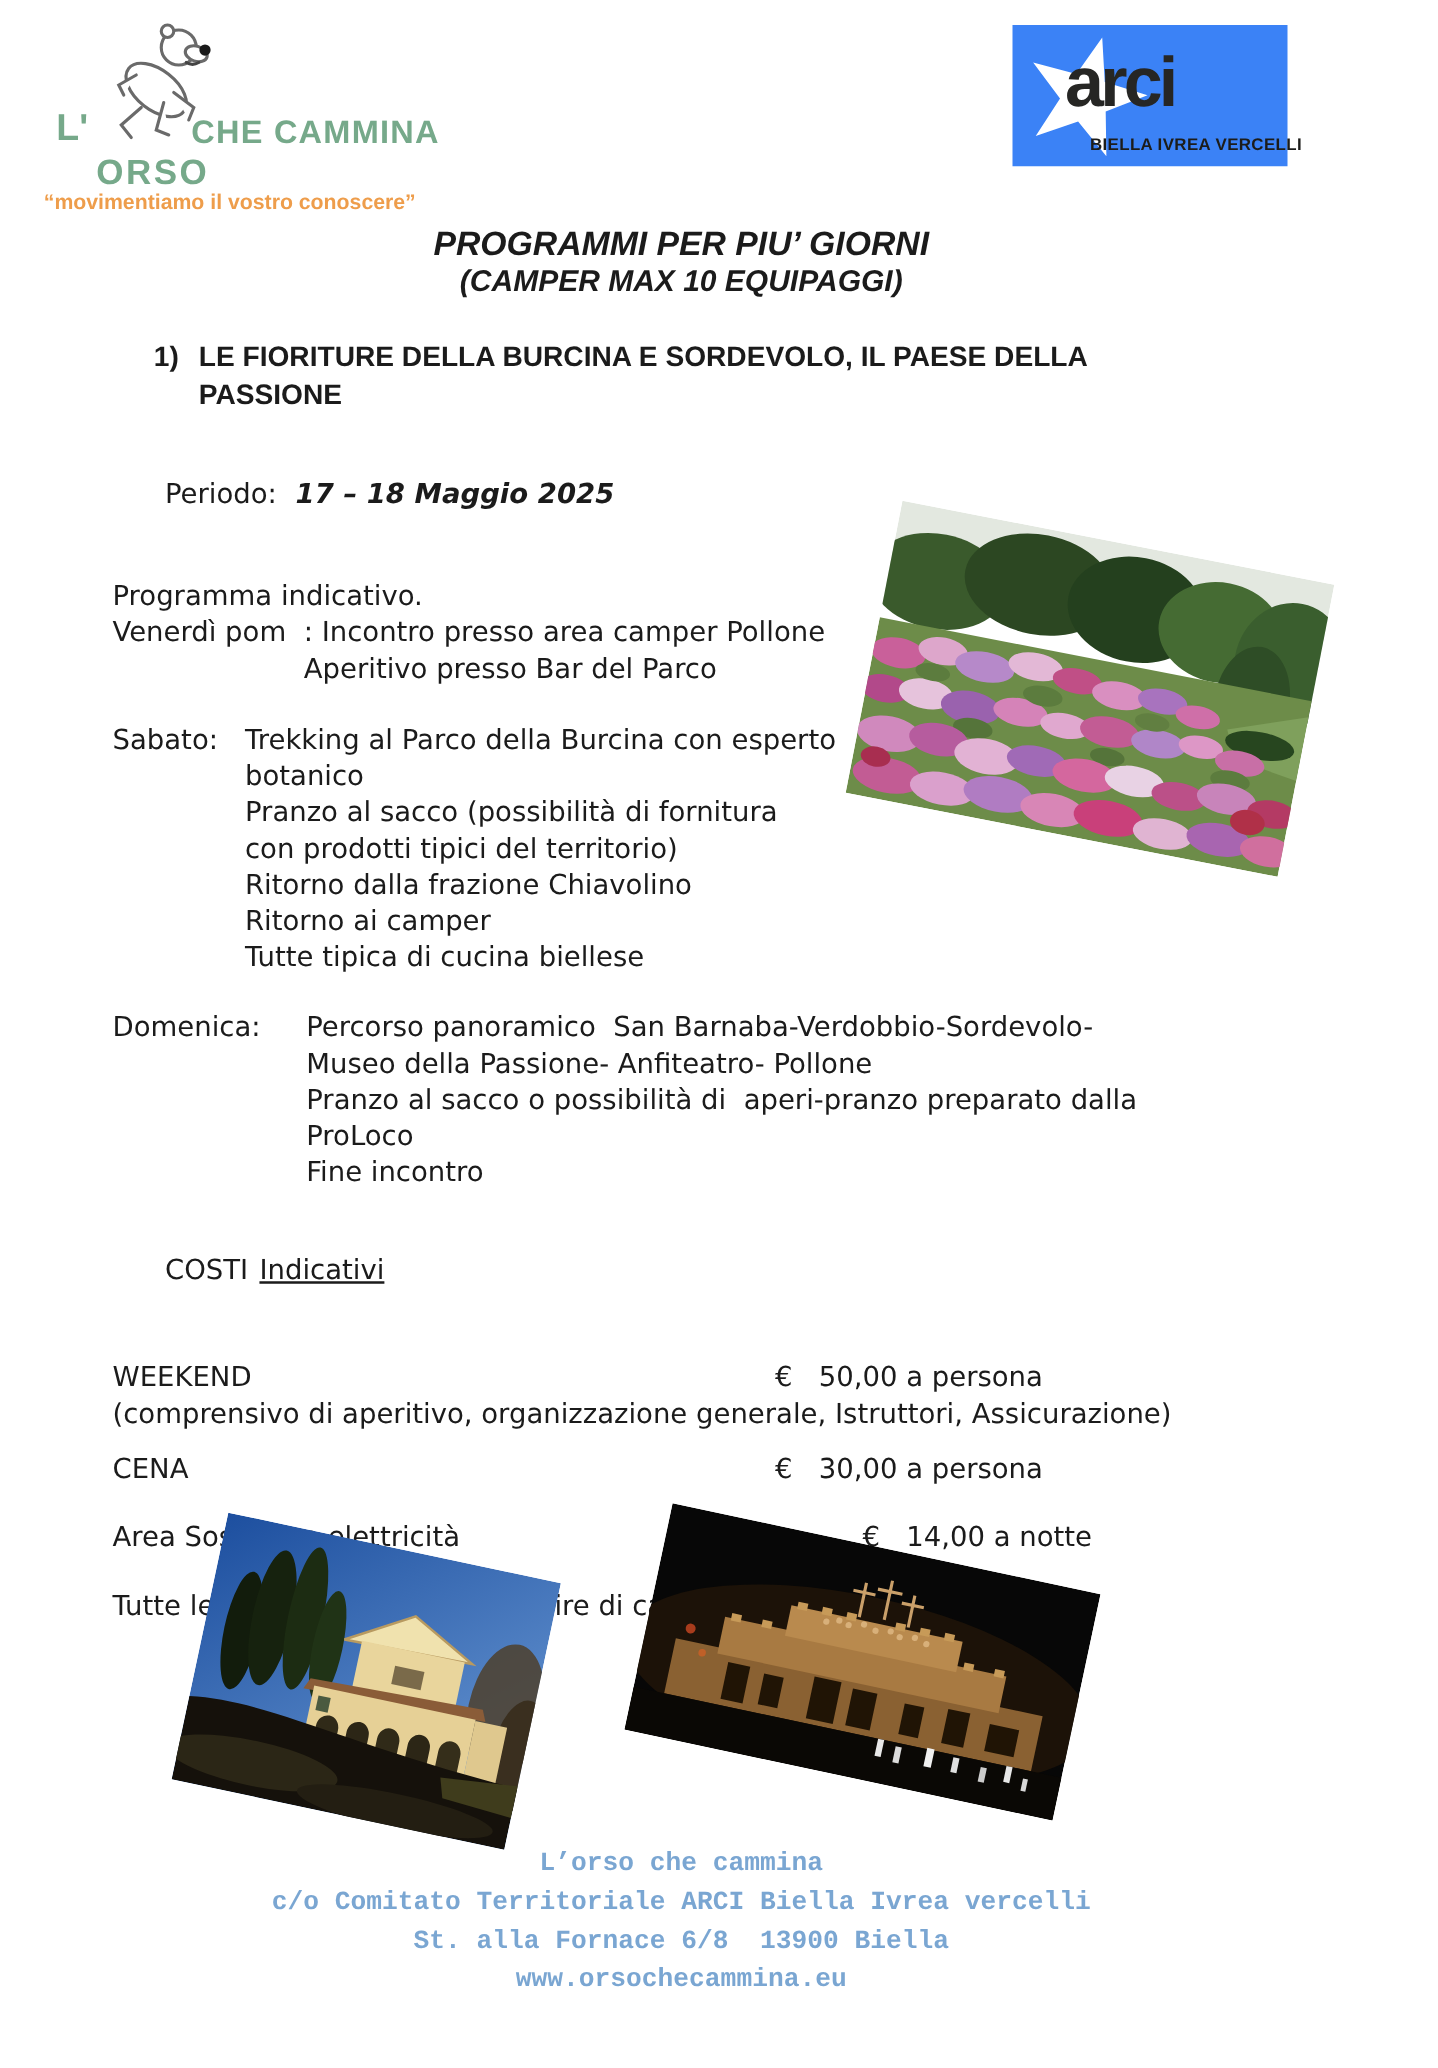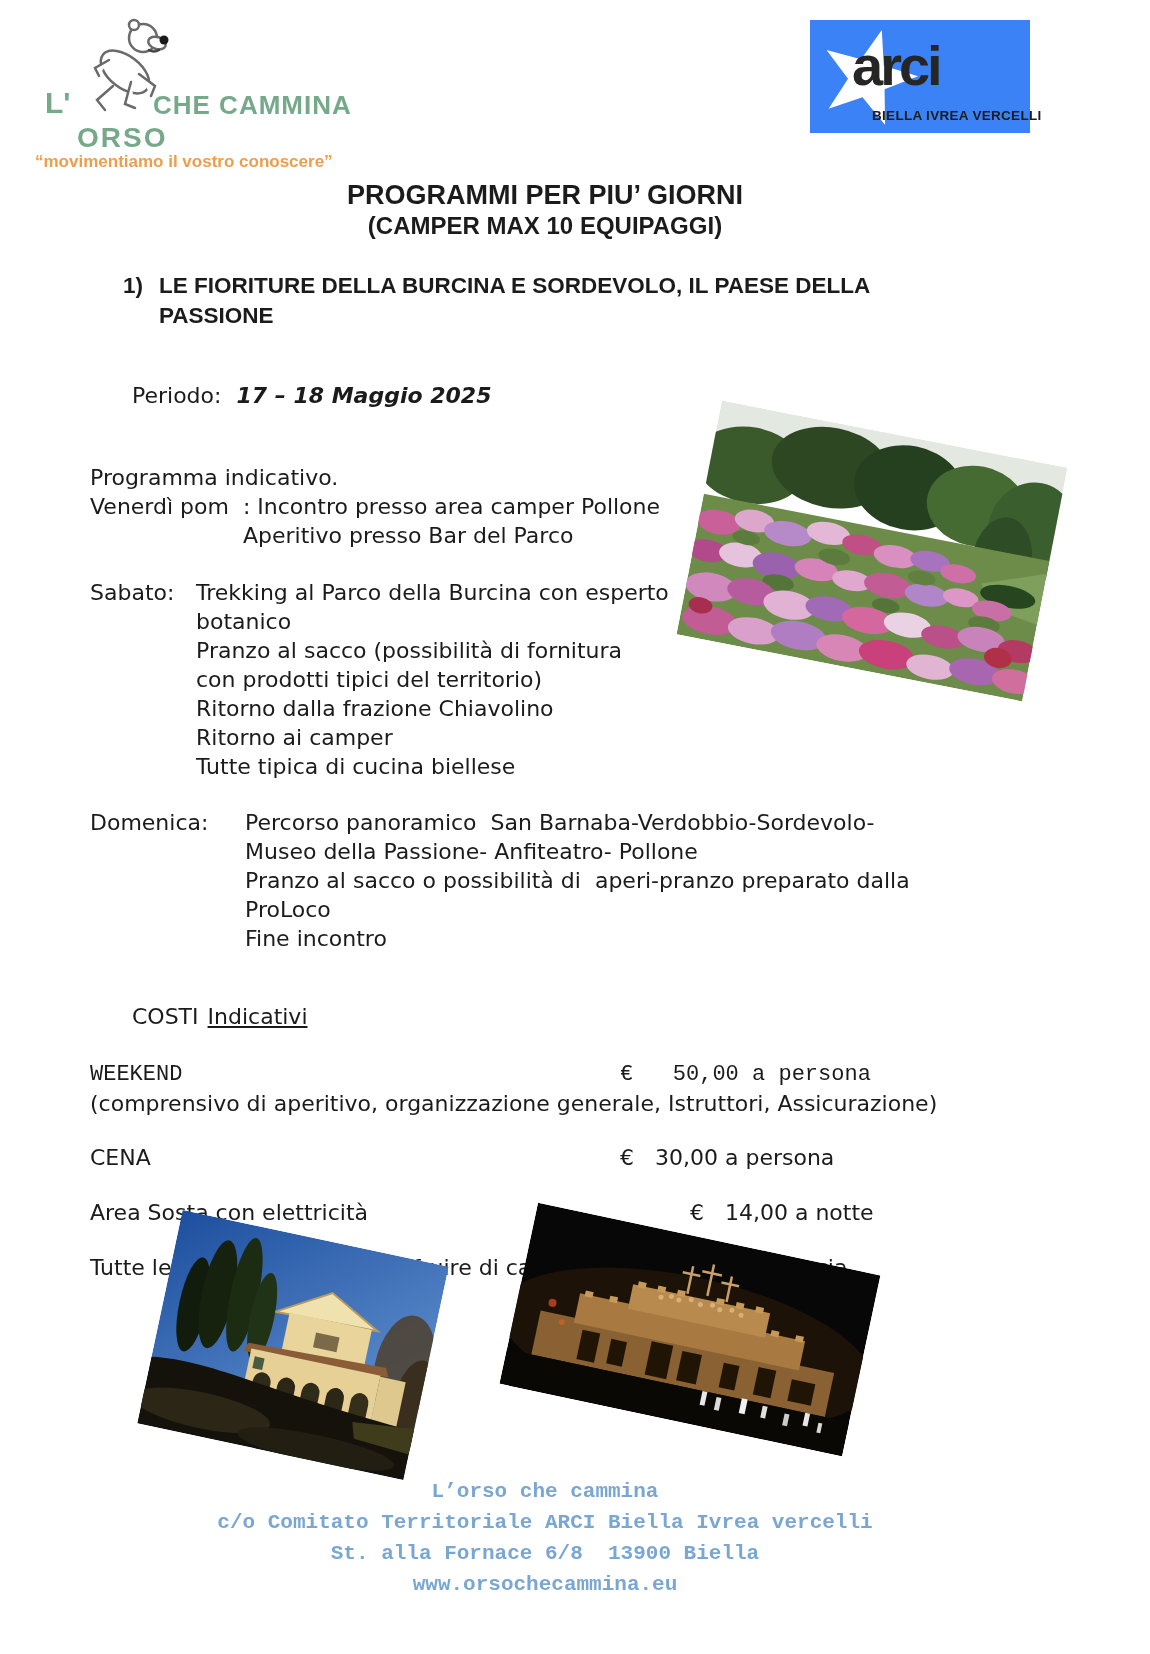--- a/index.html
+++ b/index.html
@@ -21,40 +21,40 @@
   .arci-logo{position:absolute;left:810px;top:20px;width:220px;height:113px;background:#3b82f6;}
   .arci-logo svg{position:absolute;left:0;top:0;}
   .arci-word{position:absolute;left:42px;top:18px;font-family:"Liberation Sans",sans-serif;
              font-weight:bold;font-size:56px;letter-spacing:-3px;color:#262624;line-height:1;}
   .arci-sub{position:absolute;left:62px;top:88px;font-family:"Liberation Sans",sans-serif;
             font-weight:bold;font-size:13.5px;letter-spacing:.3px;color:#1c1c1a;white-space:pre;}
 
   
   .content{position:absolute;left:90px;top:180px;width:975px;font-size:22px;line-height:29px;}
   .tline{white-space:pre-wrap;}
-  .centered{width:910px;text-align:center;}
+  .centered{width:910px;text-align:center;font-style:italic;}
   .title1{font-family:"Liberation Sans",sans-serif;font-weight:bold;font-size:27px;line-height:31px;}
   .title2{font-family:"Liberation Sans",sans-serif;font-weight:bold;font-size:24px;line-height:29px;}
   .heading{position:relative;margin-top:31px;margin-left:33px;padding-left:36px;
            font-family:"Liberation Sans",sans-serif;font-weight:bold;font-size:22.5px;line-height:30px;}
   .heading .num{position:absolute;left:0;top:0;}
   .periodo{margin-top:21px;}
   .periodo .val{font-weight:bold;margin-left:15px;font-style:italic;}
   .prog-intro{margin-top:24px;}
   .day-block{position:relative;}
   .day-label{position:absolute;left:0;top:0;white-space:pre;}
   .friday-cont{padding-left:153px;}
   .sat-block{margin-top:28px;position:relative;padding-left:106px;}
   .sun-block{margin-top:27px;position:relative;padding-left:155px;}
   .costi-line{margin-top:20px;}
   .costi-line .u{text-decoration:underline;margin-left:9px;}
   .cost-row{position:relative;margin-top:0;}
   .cost-row .price{position:absolute;left:530px;top:0;white-space:pre;}
   .cost-row.far .price{left:600px;}
-  .mt28{font-family:Liberation Mono, monospace;} .mt25{margin-top:25px;} .mt26{margin-top:26px;}
+  .mt28{margin-top:28px;} .mt25{margin-top:15px;} .mt26{margin-top:26px;}
 
   
   .photo{position:absolute;overflow:hidden;}
   .photo svg{display:block;}
   .photo-burcina{left:696px;top:432px;width:352px;height:238px;transform:rotate(11deg);}
   .photo-church{left:157px;top:1236px;width:272px;height:218px;transform:rotate(12deg);}
   .photo-night{left:515px;top:1237px;width:350px;height:185px;transform:rotate(12deg);}
 
   
   .footer{position:absolute;left:90px;top:1476px;width:910px;text-align:center;

